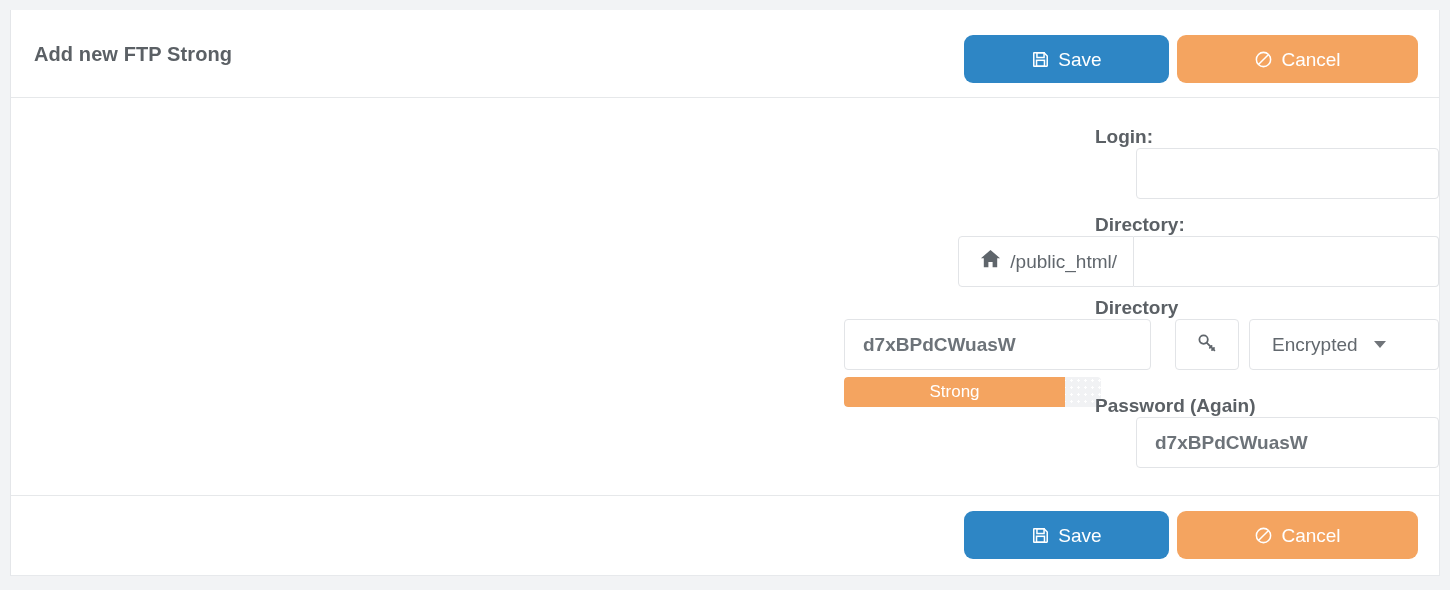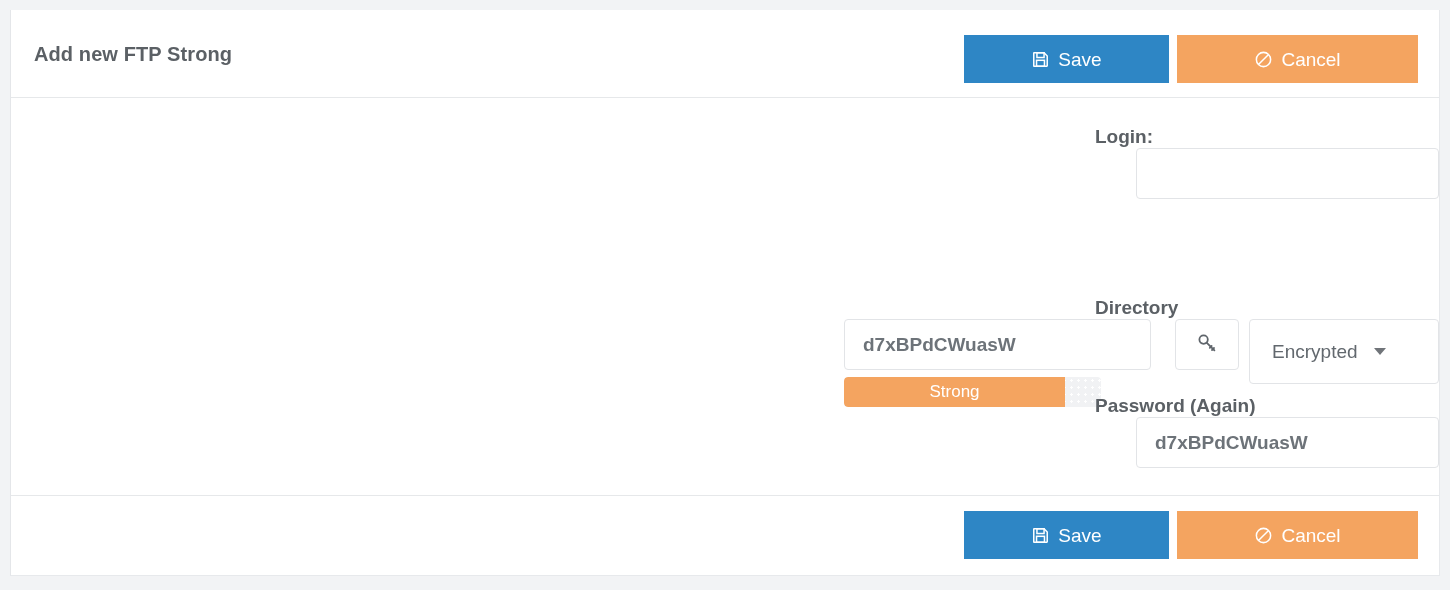--- a/index.html
+++ b/index.html
@@ -52,21 +52,21 @@
   }
 
   
   .btn {
     display: inline-flex;
     align-items: center;
     justify-content: center;
     gap: 8px;
     height: 48px;
     border: none;
-    border-radius: 0;
+    border-radius: 9px;
     color: #ffffff;
     font-family: "Liberation Sans", sans-serif;
     font-size: 19px;
     cursor: pointer;
     padding: 0 22px;
     line-height: 1;
   }
   .btn-save { background: #2e86c5; width: 205px; }
   .btn-cancel { background: #f4a460; width: 241px; }
   .btn .bicon { display: inline-flex; align-items: center; }
@@ -144,21 +144,21 @@
     border-radius: 4px;
     background: #ffffff;
     display: inline-flex;
     align-items: center;
     justify-content: center;
     cursor: pointer;
     padding: 0;
   }
 
   .dropdown {
-    height: 65px;
+    height: 51px;
     margin-left: 10px;
     min-width: 190px;
     border: 1px solid #e2e4e7;
     border-radius: 4px;
     background: #ffffff;
     display: inline-flex;
     align-items: center;
     gap: 16px;
     padding: 0 18px 0 22px;
     font-size: 19px;
@@ -249,20 +249,36 @@
 
   <div class="panel-body">
 
     <div class="form-row row-login">
       <div class="form-label">Login:</div>
       <div class="form-controls">
         <input class="input input-login" type="text" value="" style="">
       </div>
     </div>
 
+    <div class="form-row row-directory">
+      <div class="form-label">Directory:</div>
+      <div class="form-controls">
+        <div class="input-group">
+          <span class="addon">
+            <span>
+              <svg width="23" height="22" viewBox="0 0 24 24" fill="#5f656b">
+                <path d="M12 2.2 1.6 11.1h3.1V21h5.0v-5.7h4.6V21h5.0v-9.9h3.1z"></path>
+              </svg>
+            </span>
+            <span>/public_html/</span>
+          </span>
+          <input class="input input-dir" type="text" value="" style="">
+        </div>
+      </div>
+    </div>
 
     <div class="form-row row-password">
       <div class="form-label">Directory</div>
       <div class="form-controls">
         <input class="input input-pass" type="text" value="d7xBPdCWuasW" style="">
 
         <button class="icon-btn">
           <span>
             <svg width="24" height="24" viewBox="0 0 24 24" fill="none" stroke="#5f656b" stroke-width="1.8" stroke-linecap="round">
               <circle cx="8.6" cy="8.6" r="4.2"></circle>

